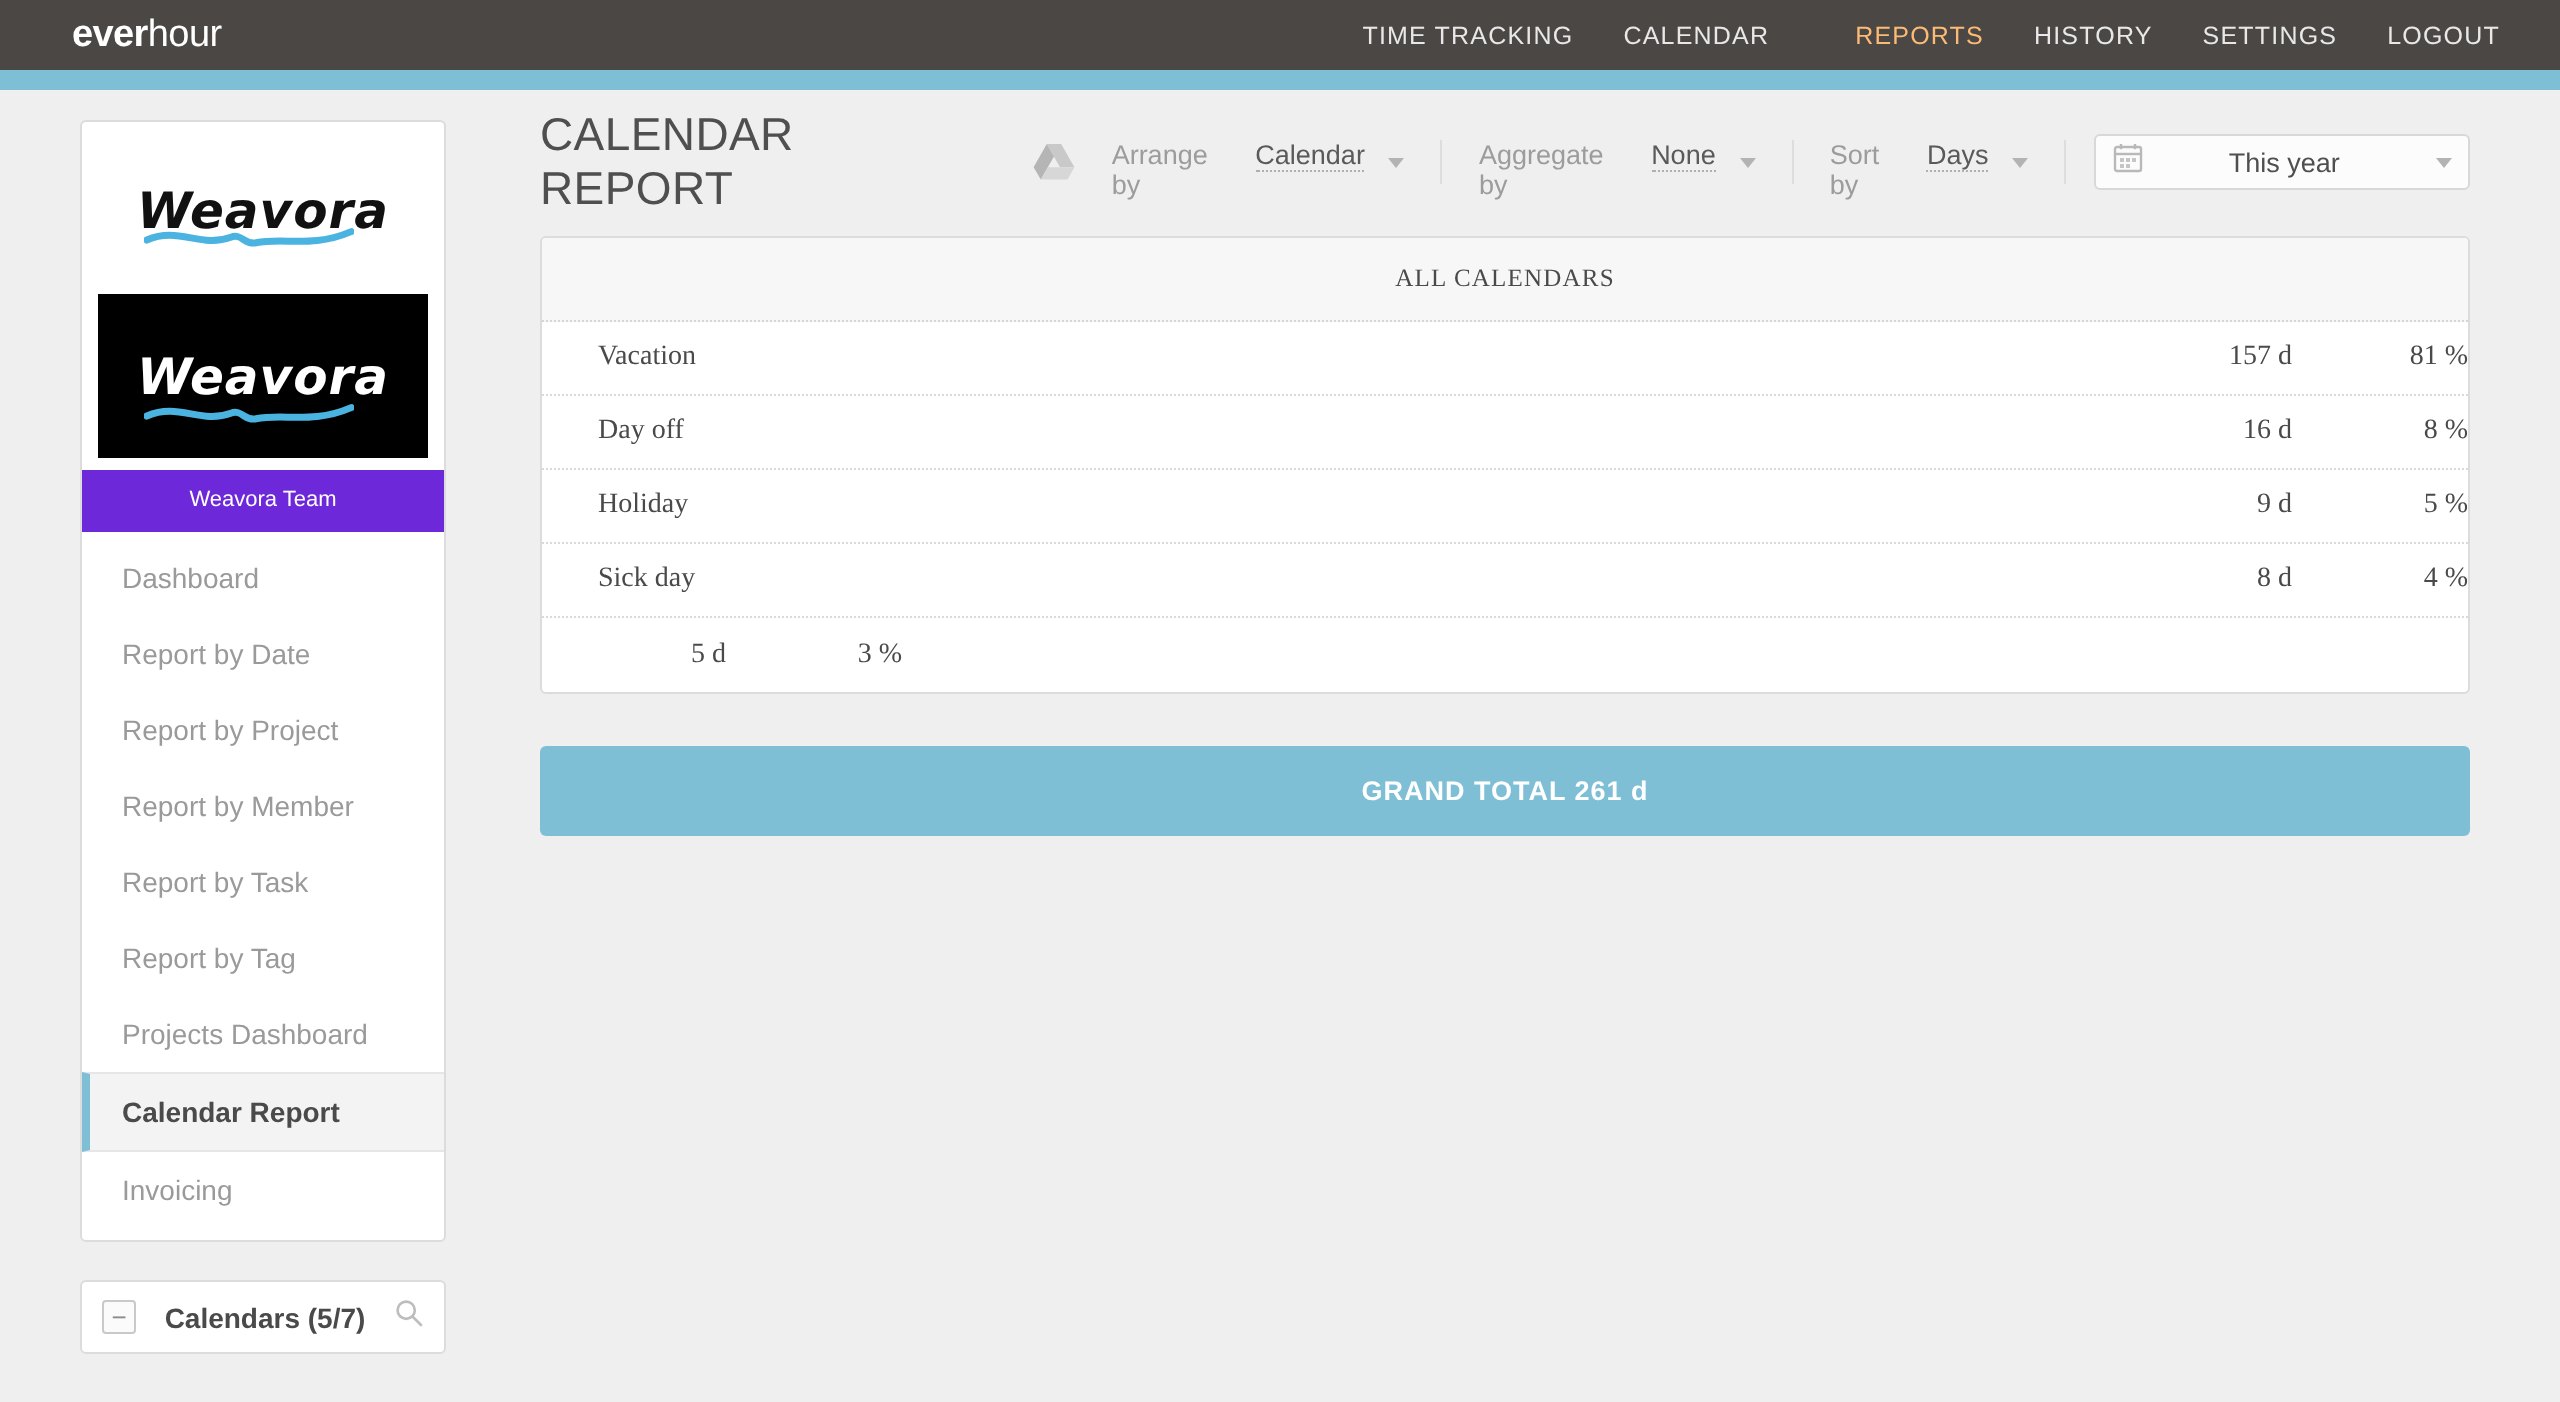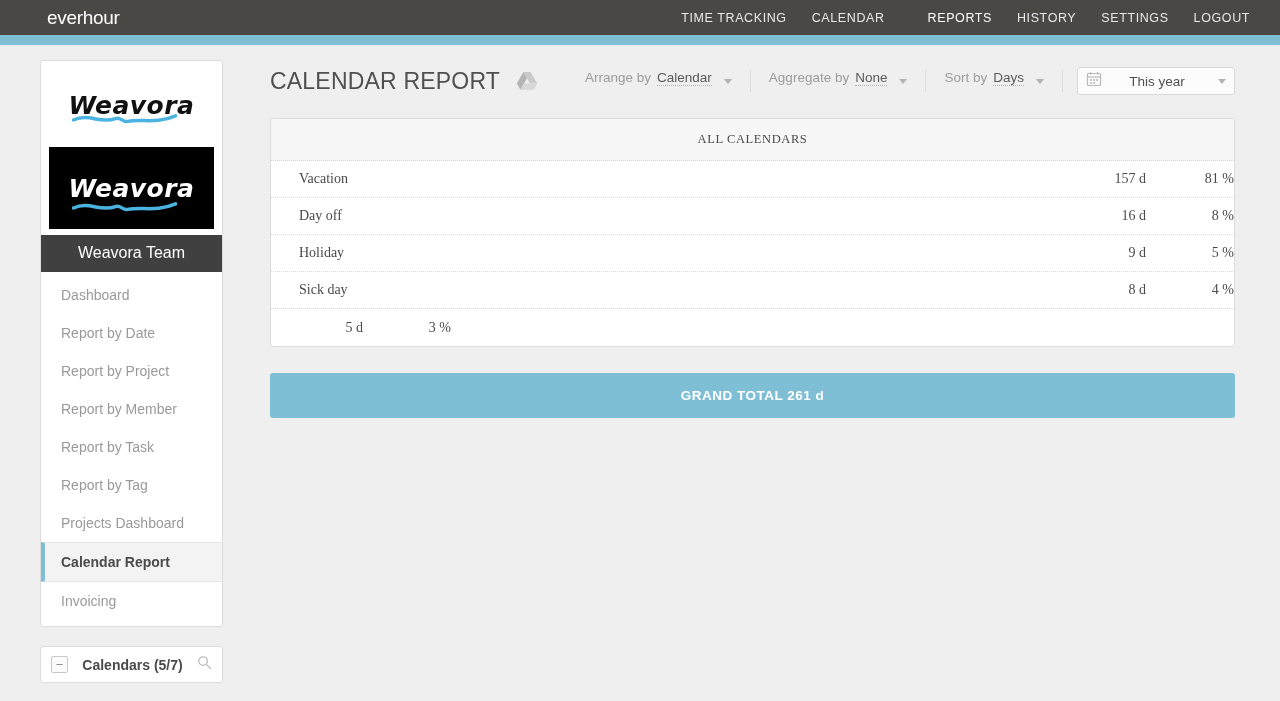--- a/index.html
+++ b/index.html
@@ -15,32 +15,32 @@
     position: absolute; top: 0; left: 0;
     width: 1280px; height: 35px;
     background: #4b4745;
     display: flex; align-items: center;
   }
   .logo {
     margin-left: 36px;
     font-size: 19px; color: #ffffff;
     letter-spacing: -0.3px;
   }
-  .logo .b { font-weight: normal; margin-left: 11px; }
+  .logo .b { font-weight: bold; }
   .logo .n { font-weight: normal; }
   .nav {
     margin-left: auto; margin-right: 30px;
     display: flex; gap: 25px;
   }
   .nav-item {
     font-size: 12.5px; letter-spacing: 0.6px;
     color: #e8e8e8; text-decoration: none;
     font-weight: 500;
   }
-  .nav-item.active { color: #ffffff; padding-left: 18px; }
+  .nav-item.active { color: #fdba74; padding-left: 18px; }
   .bluestripe {
     position: absolute; top: 35px; left: 0;
     width: 1280px; height: 10px;
     background: #7ebfd6;
   }
 
   
   .sidebar {
     position: absolute; left: 40px; top: 60px;
     width: 183px;
@@ -64,24 +64,24 @@
     font-size: 25px; letter-spacing: 0.5px;
     position: relative; z-index: 2;
   }
   .logo-white .wv-text { color: #111; }
   .logo-black .wv-text { color: #fff; }
   .wv-wave {
     position: absolute; z-index: 1;
     left: 14%; right: 14%; bottom: 14px; height: 14px;
   }
   .teambar {
-    background: #404040;
+    background: #6d28d9;
     color: #ffffff;
     text-align: center;
-    font-size: 16px;
+    font-size: 11px;
     padding: 9px 0 10px 0;
     margin: 6px 0 0 0;
   }
   .menu { padding: 4px 0 6px 0; }
   .menu-item {
     font-size: 14px; color: #9a9a9a;
     padding: 11px 0 11px 16px;
     border-left: 4px solid transparent;
     cursor: pointer;
   }
@@ -145,21 +145,21 @@
   .caret {
     width: 0; height: 0;
     border-left: 4.5px solid transparent;
     border-right: 4.5px solid transparent;
     border-top: 5px solid #b3b3b3;
     margin-left: 6px; align-self: center;
   }
   .datebox {
     margin-left: 14px;
     display: flex; align-items: center;
-    width: 158px; height: 28px;
+    width: 188px; height: 28px;
     background: #fcfcfc;
     border: 1px solid #d8d8d8; border-radius: 3px;
     padding: 0 8px;
   }
   .datebox .label {
     flex: 1; text-align: center;
     font-size: 13.5px; color: #4f4f4f;
   }
 
   

